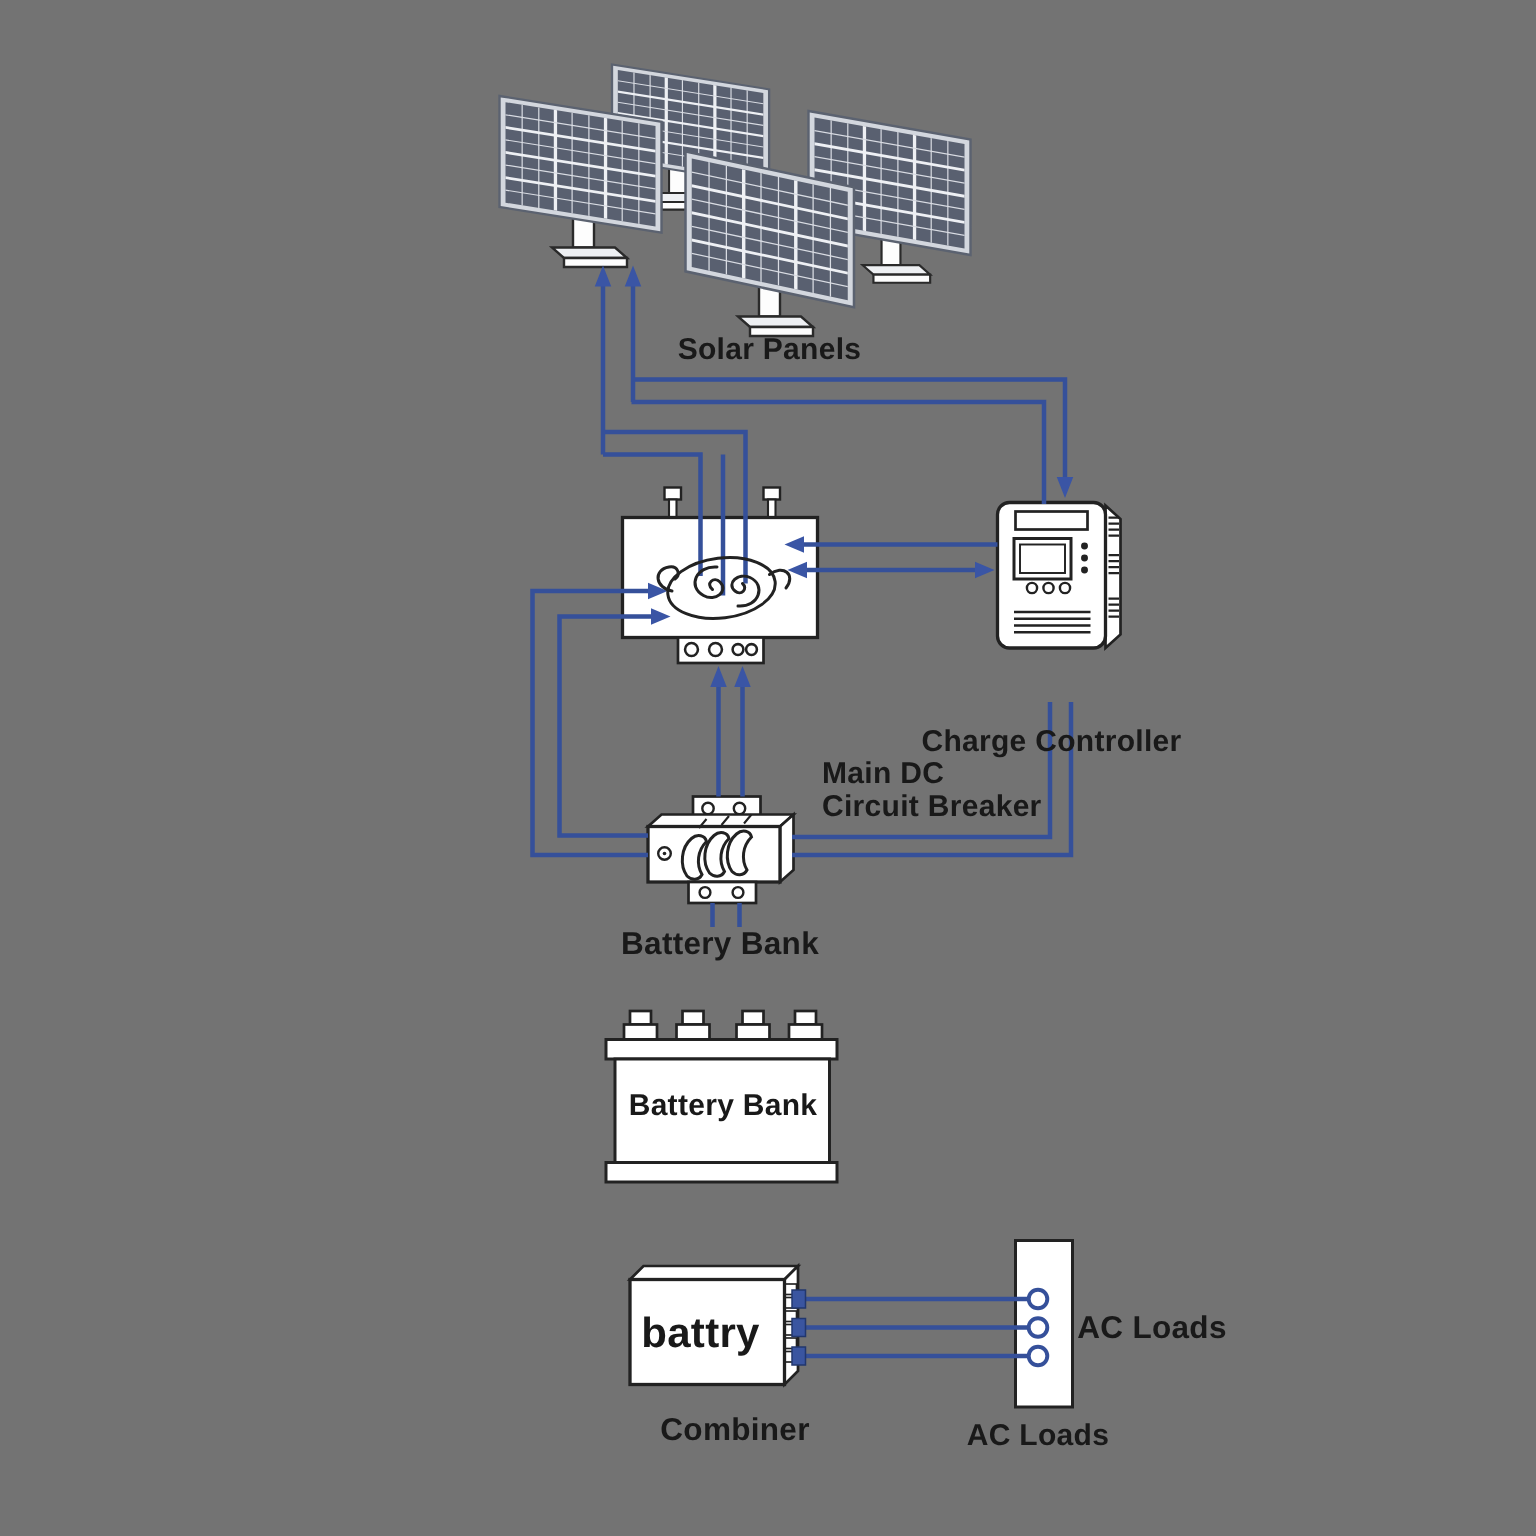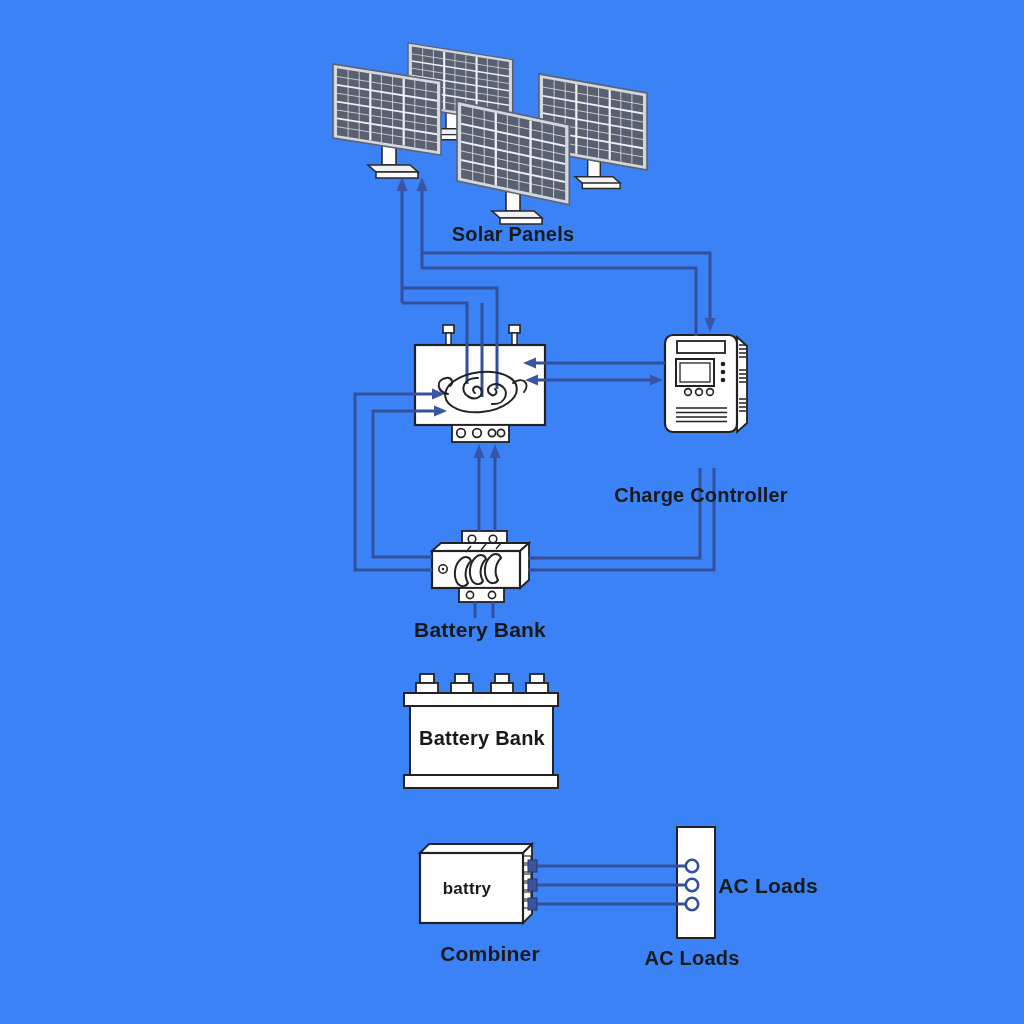--- a/index.html
+++ b/index.html
@@ -1,24 +1,24 @@
 <!DOCTYPE html>
 <html><head>
 <meta charset="utf-8">
 <style>
   html,body{margin:0;padding:0;background:#ffffff;}
-  .stage{position:relative;width:1024px;height:1024px;background:#3b82f6;overflow:hidden;
+  .stage{position:relative;width:1024px;height:1024px;background:#737373;overflow:hidden;
          font-family:"Liberation Sans",sans-serif;}
   svg{position:absolute;left:0;top:0;}
   .label{position:absolute;transform:translate(-50%,-50%);white-space:nowrap;
          color:#191919;font-weight:700;font-size:20px;letter-spacing:.2px;}
   .label .ln{line-height:22px;}
   .center{text-align:center;}
   .leftalign{transform:none;text-align:left;}
-  .big{font-size:17px;}
+  .big{font-size:28px;}
   .mid{font-size:21px;}
 </style>
 </head>
 <body>
 
 <div class="stage">
 
 <svg width="1024" height="1024" viewBox="0 0 1024 1024">
   <defs>
     <g id="spanel">
@@ -183,20 +183,24 @@
     <circle cx="692" cy="885" r="6.2"></circle>
     <circle cx="692" cy="904" r="6.2"></circle>
   </g>
 </svg>
 
 <div class="label" style="left:513px;top:234px;">Solar Panels</div>
 
 
 <div class="label" style="left:701px;top:452px;margin-top:43px;">Charge Controller</div>
 
+<div class="label leftalign" style="left:548px;top:505px;">
+  <div class="ln">Main DC</div>
+  <div class="ln">Circuit Breaker</div>
+</div>
 
 <div class="label mid" style="left:480px;top:630px;">Battery Bank</div>
 
 <div class="label" style="left:482px;top:738px;">Battery Bank</div>
 
 <div class="label big" style="left:467px;top:889px;">battry</div>
 
 <div class="label mid" style="left:490px;top:954px;">Combiner</div>
 
 <div class="label mid" style="left:768px;top:886px;">AC Loads</div>

